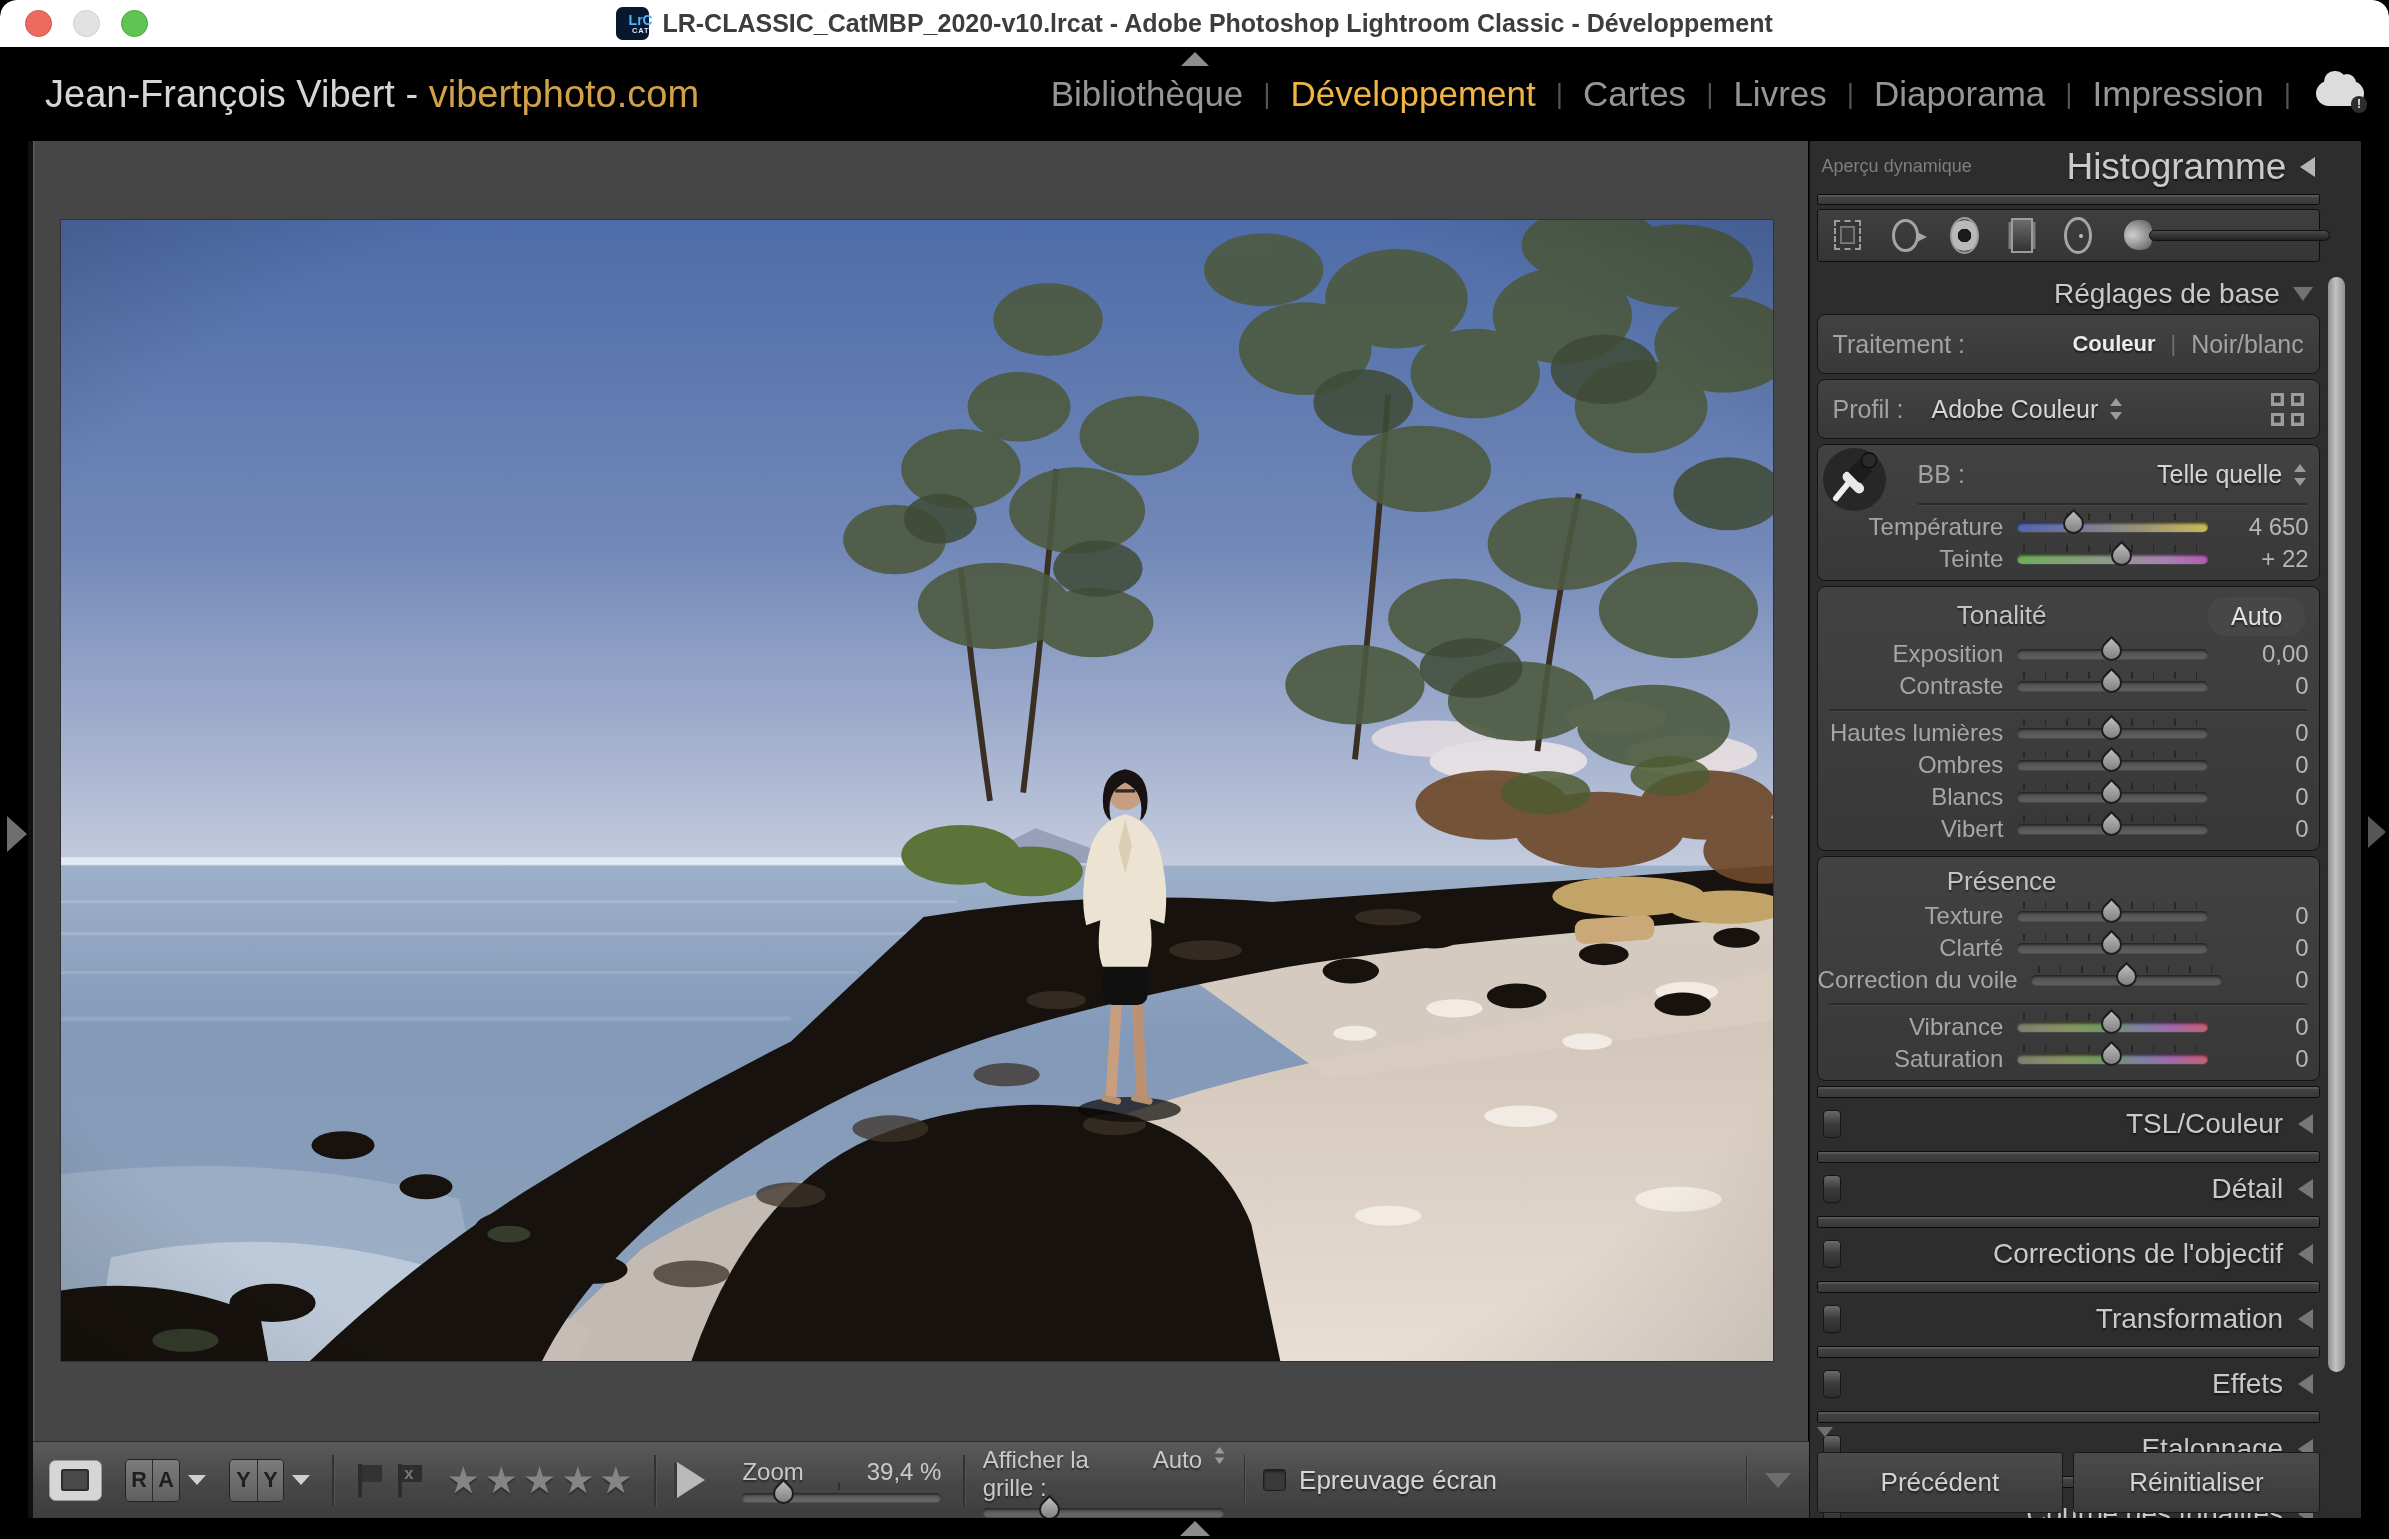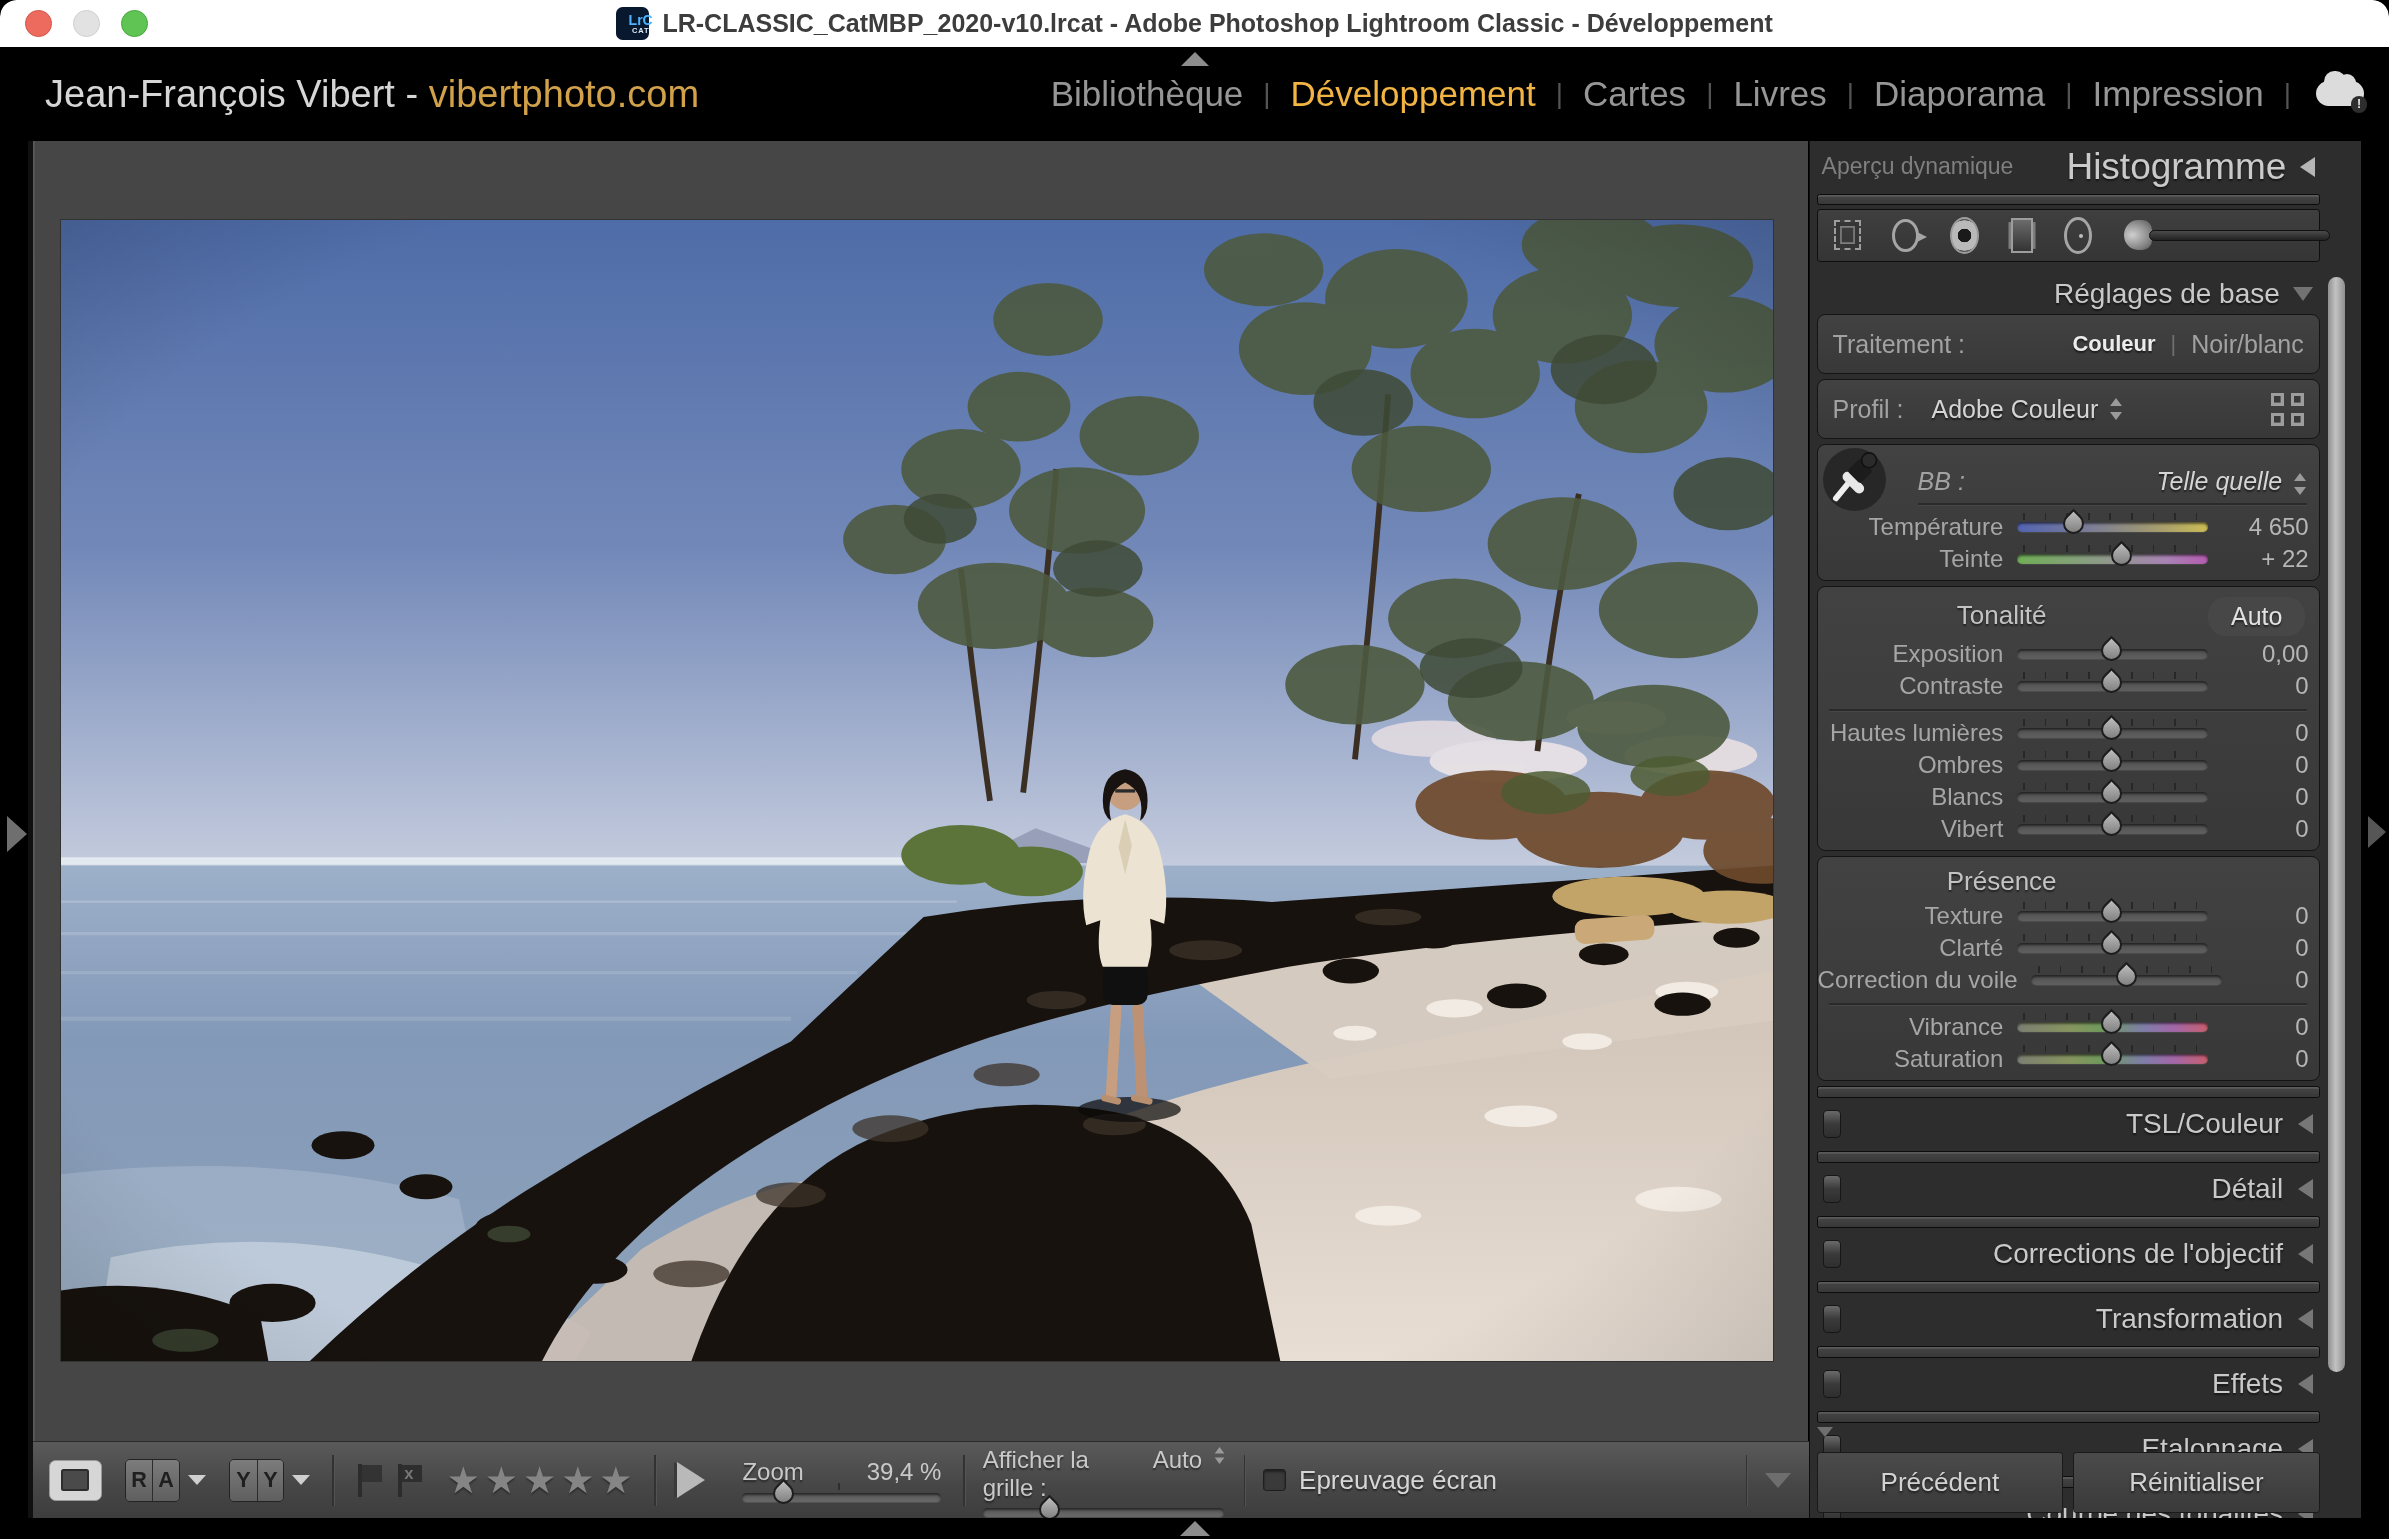--- a/index.html
+++ b/index.html
@@ -77,21 +77,21 @@
   .stepper::after{content:"";position:absolute;left:1.7px;bottom:1.7px;border-left:6.6px solid transparent;border-right:6.6px solid transparent;border-top:8.3px solid #9a9a9a;}
   .checkbox{width:22.4px;height:22.4px;background:#3a3a3a;border:1.7px solid #1e1e1e;border-radius:3.3px;box-shadow:inset 0 1.7px 2.5px rgba(0,0,0,.5);}
   .tb-check-label{color:#d6d6d6;font-size:26px;margin-left:13.3px;text-shadow:0 1.7px 1.7px rgba(0,0,0,.45);}
   .tri-down-outline{width:0;height:0;border-left:13.3px solid transparent;border-right:13.3px solid transparent;border-top:15.8px solid #6e6e6e;}
 
   
   .rpanel{position:absolute;left:1809px;top:0;width:553px;height:1377px;background:#2d2d2d;border-left:1.7px solid #0d0d0d;overflow:hidden;}
   .rp-scrollbar{position:absolute;left:518px;top:136px;width:16.6px;height:1095px;background:linear-gradient(90deg,#8f8f8f,#c2c2c2 45%,#8f8f8f);border-radius:8.3px;}
   .rp-content{position:absolute;left:0;top:0;width:518px;padding:0 8.3px 0 6.6px;}
   .rp-header{height:51px;display:flex;align-items:center;justify-content:space-between;padding:0 5px;}
-  .sp-label{color:#7f7f7f;font-size:23px;}
+  .sp-label{color:#7f7f7f;font-size:18px;}
   .rp-title{display:flex;align-items:center;gap:13.3px;}
   .rp-title .t{color:#cacaca;font-size:37px;text-shadow:0 1.7px 1.7px rgba(0,0,0,.5);}
   .tri-left{width:0;height:0;border-top:10.8px solid transparent;border-bottom:10.8px solid transparent;border-right:15px solid #b5b5b5;}
   .tri-left.dotted{border-right-color:#8a8a8a;opacity:.8;}
   .thin-bar{height:11.6px;border:1.7px solid #0c0c0c;border-radius:2.5px;background:linear-gradient(#454545,#383838);box-shadow:inset 0 1.7px 0 rgba(255,255,255,.12);margin:1.7px 0;}
   .tools-box{height:53px;border:1.7px solid #0e0e0e;border-radius:3.3px;background:linear-gradient(#3f3f3f,#353535);margin:3.3px 0;display:flex;align-items:center;gap:31.5px;padding:0 16.6px;}
   .icon-crop{width:30px;height:30px;border:2.5px dashed #9d9d9d;box-shadow:inset 0 0 0 4.1px #353535,inset 0 0 0 5.8px #7d7d7d;}
   .icon-spot{position:relative;width:30px;height:33px;border:3.3px solid #a5a5a5;border-radius:50%;}
   .icon-spot::after{content:"";position:absolute;right:-11.6px;top:10px;border-left:10px solid #a5a5a5;border-top:5.8px solid transparent;border-bottom:5.8px solid transparent;}
   .icon-eye{width:33px;height:37px;border:2.5px solid #9d9d9d;border-radius:50%;background:radial-gradient(circle at 50% 50%,#1a1a1a 0 32%,#b9b9b9 34% 72%,#555 74%);}
@@ -123,21 +123,21 @@
       linear-gradient(#383838,#383838) 23px 23px/6.6px 6.6px no-repeat;inset:0;}
   .srow{display:flex;align-items:center;height:32px;}
   .slbl{flex:0 0 199px;text-align:right;padding-right:13.3px;color:#a6a6a6;font-size:24px;white-space:nowrap;}
   .strack{flex:0 0 191px;position:relative;height:10px;border-radius:5.8px;background:linear-gradient(#4e4e4e,#616161);box-shadow:inset 0 1.7px 2.5px rgba(0,0,0,.6),0 0.8px 0 rgba(255,255,255,.1);}
   .strack.hasticks::before{content:"";position:absolute;left:6.6px;right:6.6px;top:-9px;height:6.6px;background:repeating-linear-gradient(90deg,#24241f 0 1.7px,transparent 1.7px 21.6px);opacity:.85;}
   .strack.temp{background:linear-gradient(90deg,#5364b2,#7c7e97 38%,#9a9478 65%,#ccbc55);}
   .strack.tint{background:linear-gradient(90deg,#6fae57,#8f9b8a 45%,#a883b4 78%,#b55cb0);}
   .strack.vib{background:linear-gradient(90deg,#7c7f72,#87955f 28%,#6f9a5e 45%,#7f7fa8 66%,#a268a8 82%,#c75f6e);}
   .sval{flex:1;text-align:right;padding-right:10px;color:#b6b6b6;font-size:24px;white-space:nowrap;}
   .inner-divider{height:1.7px;background:#2a2a2a;box-shadow:0 0.8px 0 #4a4a4a;margin:6.6px 11.6px;}
-  .wb-row{display:flex;align-items:flex-end;height:43px;padding:0 11.6px 0 100px;font-style:italic;}
+  .wb-row{display:flex;align-items:center;height:43px;padding:0 11.6px 0 100px;}
   .eyedropper{position:absolute;width:63px;height:63px;border-radius:50%;background:#272727;margin:-5px 0 0 5px;}
   .tone-head{position:relative;height:46px;display:flex;align-items:center;}
   .tone-head .title{position:absolute;left:0;right:133px;text-align:center;color:#c3c3c3;font-size:26px;text-shadow:0 1.7px 1.7px rgba(0,0,0,.5);}
   .auto-pill{position:absolute;right:13.3px;top:5px;padding:5px 23px;background:#474747;border-radius:18px;color:#e2e2e2;font-size:25px;text-shadow:0 1.7px 1.7px rgba(0,0,0,.5);}
   .collapsed-cell{height:50px;display:flex;align-items:center;padding:0 6.6px;}
   .switch{width:18px;height:28px;border:1.7px solid #161616;border-radius:4.1px;background:linear-gradient(#6a6a6a,#3a3a3a 50%,#2e2e2e);}
   .collapsed-cell .t{flex:1;text-align:right;color:#c9c9c9;font-size:28px;padding-right:15px;text-shadow:0 1.7px 1.7px rgba(0,0,0,.5);white-space:nowrap;}
   .panel-bottom{position:absolute;left:0;bottom:5px;width:518px;padding:0 8.3px 0 6.6px;}
   .mini-tri{width:0;height:0;margin:0 auto 5px auto;border-left:8.3px solid transparent;border-right:8.3px solid transparent;border-top:10px solid #6f6f6f;}
   .btn-row{display:flex;gap:10px;}

